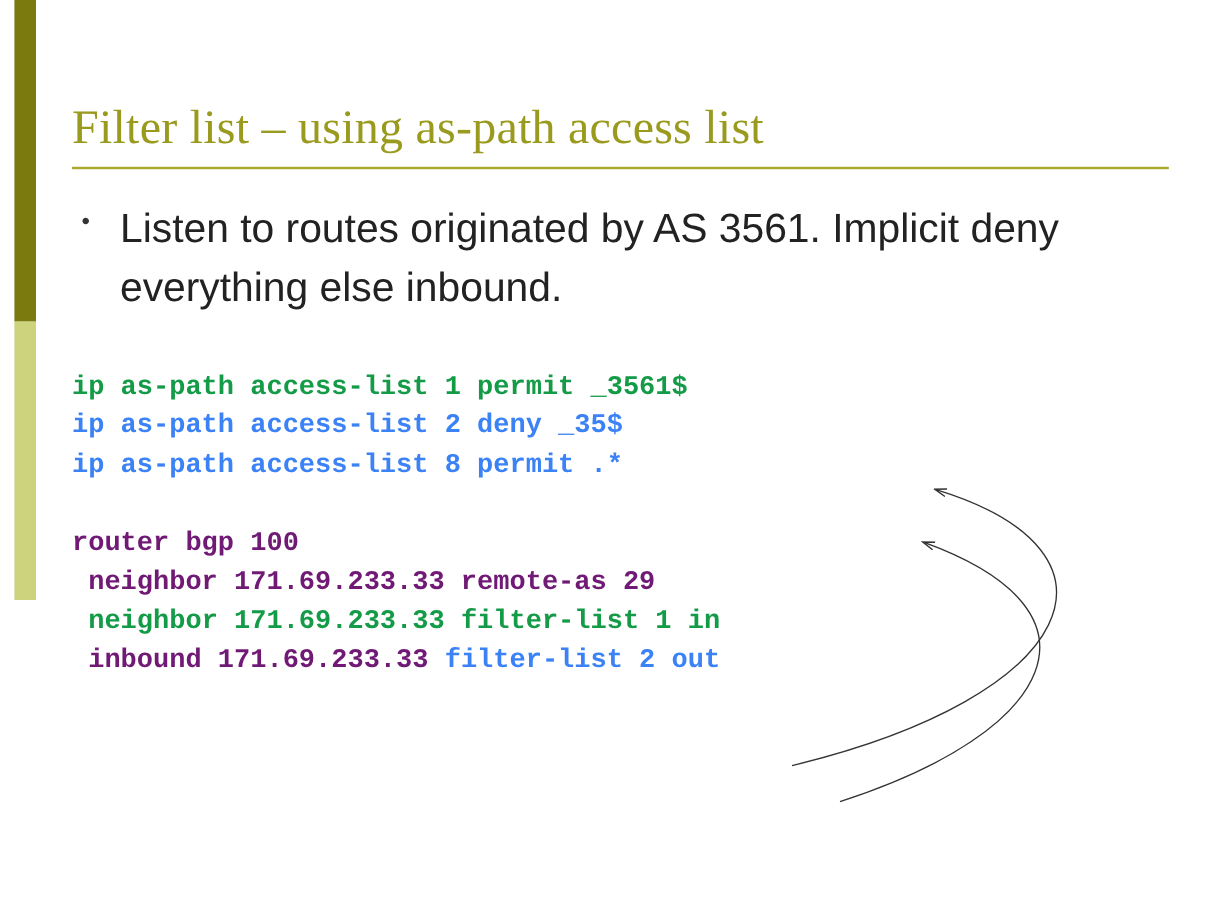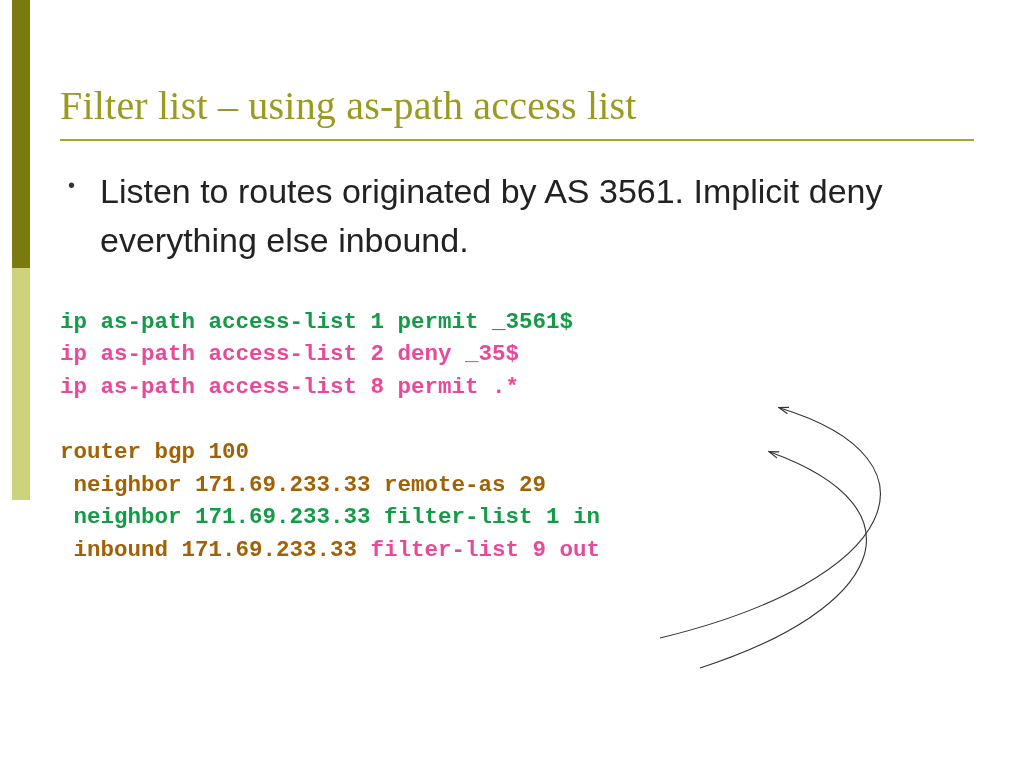--- a/index.html
+++ b/index.html
@@ -38,22 +38,22 @@
   .code {
     margin-top: 40px;
     font-family: 'Courier New', Courier, monospace;
     font-weight: bold;
     font-size: 22.5px;
     line-height: 1.45;
     white-space: pre;
     color: #000;
   }
   .green { color: #149b47; text-align: right; }
-  .red   { color: #ec4899; }
-  .black { color: #a16207; }
+  .red   { color: #3b82f6; }
+  .black { color: #701a75; }
   svg.arrows { position: absolute; left: 0; top: 0; width: 1024px; height: 768px; pointer-events: none; }
 </style>
 </head>
 <body>
 
 <div class="slide">
   <div class="accent-dark"></div>
   <div class="accent-light"></div>
 
   <div class="content">
@@ -63,21 +63,21 @@
       <li>Listen to routes originated by AS 3561. Implicit deny everything else inbound.</li>
     </ul>
 
     <div class="code"><span class="green">ip as-path access-list 1 permit _3561$</span>
 <span class="red">ip as-path access-list 2 deny _35$</span>
 <span class="red">ip as-path access-list 8 permit .*</span>
 <span></span>
 <span class="black">router bgp 100</span>
 <span class="black"> neighbor 171.69.233.33 remote-as 29</span>
 <span class="black"> </span><span class="green">neighbor 171.69.233.33 filter-list 1 in</span>
-<span class="black"> inbound 171.69.233.33 </span><span class="red">filter-list 9 out</span></div>
+<span class="black"> inbound 171.69.233.33 </span><span class="red">filter-list 2 out</span></div>
   </div>
 
   <svg class="arrows" viewBox="0 0 1024 768">
     <defs>
       <marker id="ah" markerWidth="10" markerHeight="10" refX="8" refY="5" orient="auto">
         <path d="M0,2 L9,5 L0,8" fill="none" stroke="#333" stroke-width="1.1"></path>
       </marker>
     </defs>
 
     <path d="M 700 668  C 880 610, 930 510, 770 452" fill="none" stroke="#333" stroke-width="1.1" marker-end="url(#ah)"></path>

